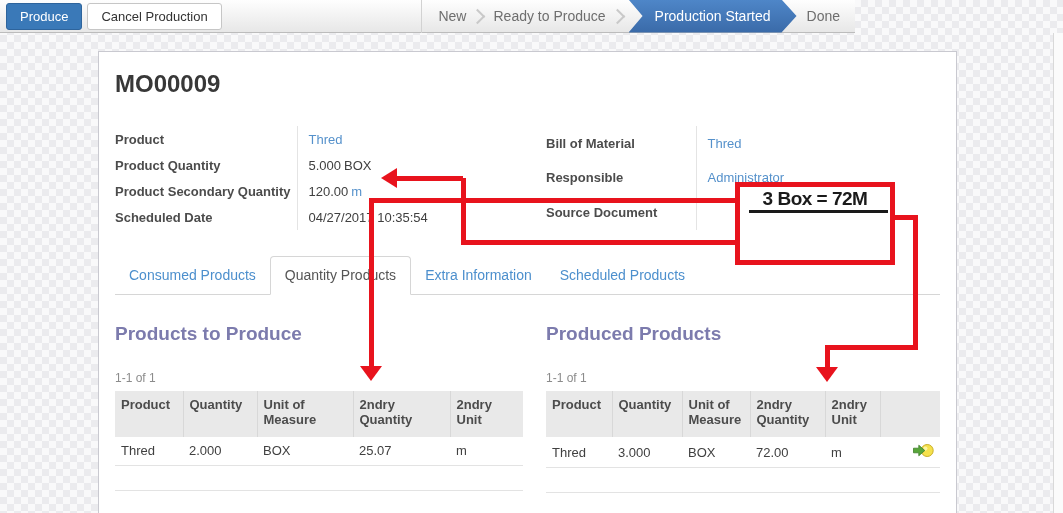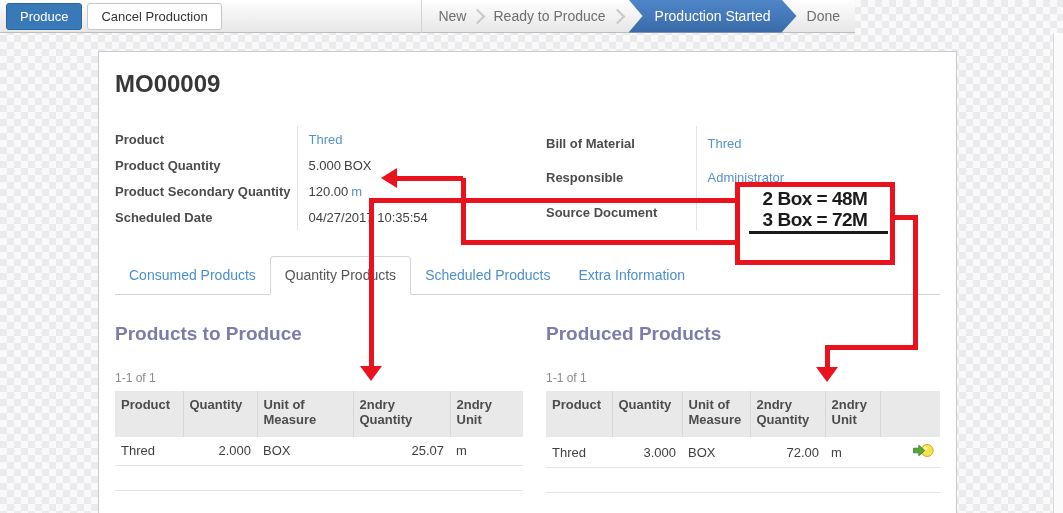--- a/index.html
+++ b/index.html
@@ -65,21 +65,21 @@
   .col-left { width:408px; } .col-right { width:394px; }
   .sec-title { font-size:19px; font-weight:bold; color:#7c7bad; }
   .pager { font-size:12px; color:#8b8b8b; margin:26px 18px 6px 0; }
   table.grid { border-collapse:collapse; table-layout:fixed; width:100%; }
   table.grid th { background:#e9e9e9; font-size:13px; font-weight:bold; color:#4c4c4c;
                   text-align:left; vertical-align:top; padding:6px 6px; height:46px;
                   border-left:1px solid #d8d8d8; cursor:pointer; }
   table.grid th:first-child { border-left:none; }
   table.grid td { font-size:13px; color:#404040; padding:6px 6px; height:28px;
                   border-bottom:1px solid #e3e3e3; }
-  td.num, th.num-h { text-align:right; }
+  td.num, th.num-h { text-align:left; }
   tr.empty td { height:25px; }
   td.icon-cell { text-align:right; padding-right:4px; }
   
   .overlay { position:absolute; left:0; top:0; width:1063px; height:513px; z-index:50; pointer-events:none; }
   .rline { position:absolute; background:#e8131d; }
   .arrow { position:absolute; width:0; height:0; }
   .arrow-left  { border-top:10px solid transparent; border-bottom:10px solid transparent; border-right:16px solid #e8131d; }
   .arrow-down  { border-left:11px solid transparent; border-right:11px solid transparent; border-top:15px solid #e8131d; }
   .ann-box { position:absolute; left:735px; top:182px; width:160px; height:83px;
              background:#fff; border:5px solid #e8131d; text-align:center; padding-top:1px; }
@@ -141,22 +141,22 @@
       <div class="frow">
         <span class="flabel">Source Document</span>
         <span class="fvalue"></span>
       </div>
     </div>
   </div>
 
   <div class="tabs">
     <span class="tab">Consumed Products</span>
     <span class="tab tab-active">Quantity Products</span>
+    <span class="tab">Extra Information</span>
     <span class="tab">Scheduled Products</span>
-    <span class="tab">Extra Information</span>
   </div>
 
   <div class="columns">
 
     <div class="col-left">
       <h2 class="sec-title">Products to Produce</h2>
       <div class="pager">1-1 of 1</div>
       <table class="grid">
         <colgroup>
             <col style="width:68px">
@@ -256,17 +256,16 @@
   <div class="rline" style="left:396px; top:176px; width:67px; height:5px;"></div>
   <div class="arrow arrow-left" style="left:381px; top:168px;"></div>
 
   <div class="rline" style="left:895px; top:215px; width:23px; height:5px;"></div>
   <div class="rline" style="left:913px; top:215px; width:5px; height:135px;"></div>
   <div class="rline" style="left:825px; top:345px; width:93px; height:5px;"></div>
   <div class="rline" style="left:825px; top:345px; width:5px; height:22px;"></div>
   <div class="arrow arrow-down" style="left:816px; top:367px;"></div>
 
   <div class="ann-box">
-    <div class="ann-line">2 Box = 48M</div>
     <div class="ann-line">3 Box = 72M</div>
     <div class="ann-sum"></div>
   </div>
 </div>
 
 </body></html>

